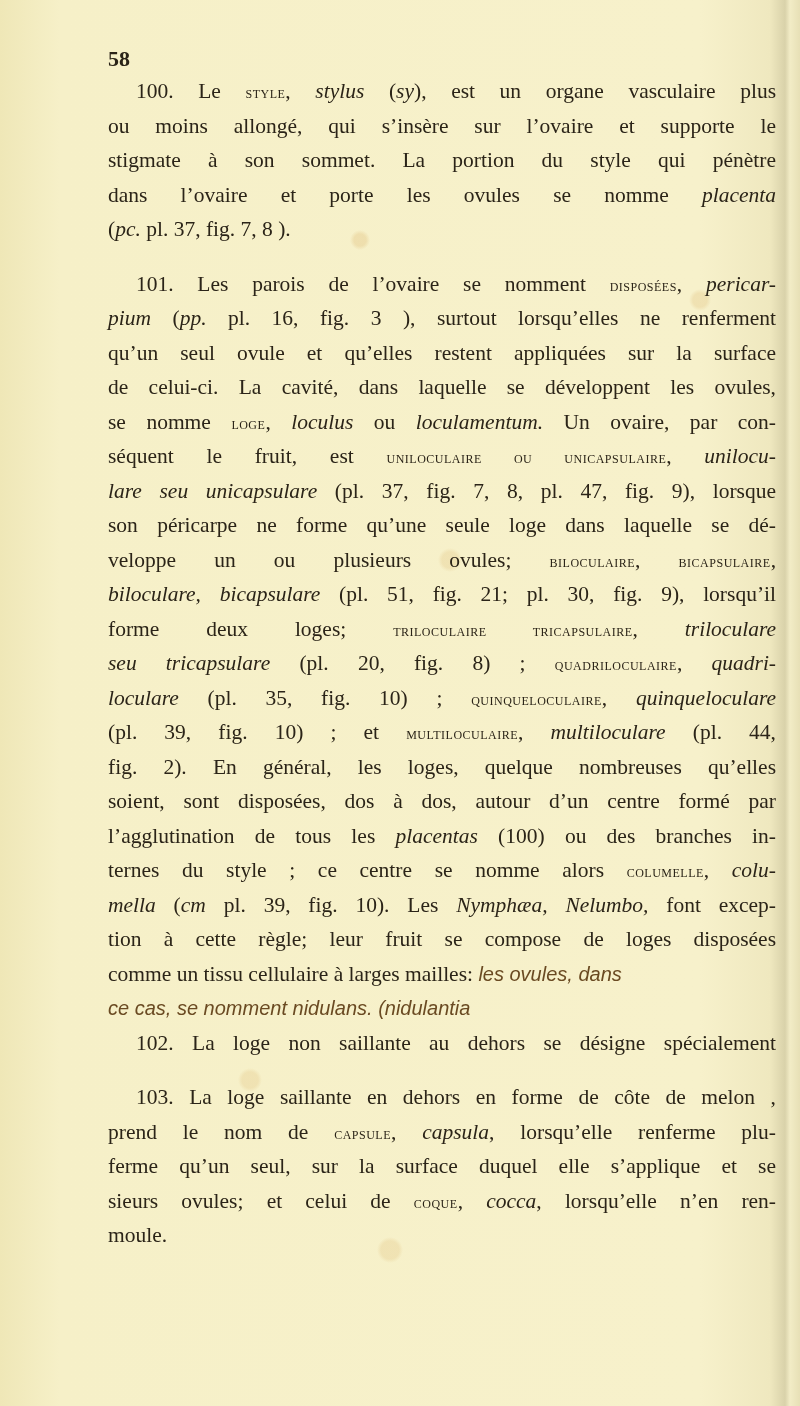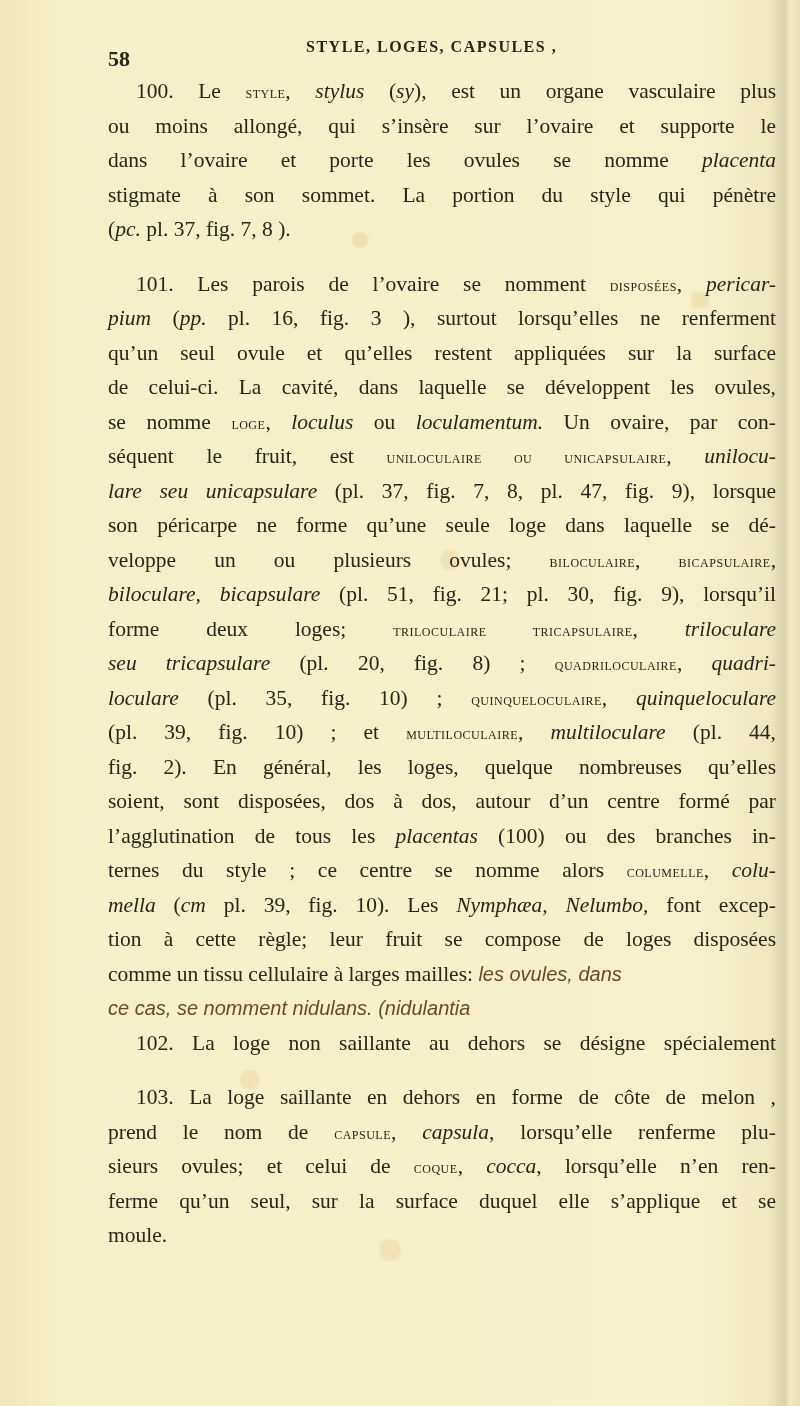--- a/index.html
+++ b/index.html
@@ -80,29 +80,28 @@
     color: #6a4a22;
     font-size: 20px;
   }
 </style>
 </head>
 <body>
 
 <div class="page">
   <div class="header">
     <span class="page-number">58</span>
-    <span class="running-head">STYLE, LOGES, CAPSULES ,</span>
   </div>
 
   <div class="text" id="body-text">
       <div>
         <span class="line indent">100. Le <span class="sc">style</span>, <span class="it">stylus</span> (<span class="it">sy</span>), est un organe vasculaire plus</span>
         <span class="line">ou moins allongé, qui s’insère sur l’ovaire et supporte le</span>
+        <span class="line">stigmate à son sommet. La portion du style qui pénètre</span>
         <span class="line">dans l’ovaire et porte les ovules se nomme <span class="it">placenta</span></span>
-        <span class="line">stigmate à son sommet. La portion du style qui pénètre</span>
         <span class="line last">(<span class="it">pc.</span> pl. 37, fig. 7, 8 ).</span>
       </div>
       <span class="gap"></span>
       <div>
         <span class="line indent">101. Les parois de l’ovaire se nomment <span class="sc">disposées</span>, <span class="it">pericar-</span></span>
         <span class="line"><span class="it">pium</span> (<span class="it">pp.</span> pl. 16, fig. 3 ), surtout lorsqu’elles ne renferment</span>
         <span class="line">qu’un seul ovule et qu’elles restent appliquées sur la surface</span>
         <span class="line">de celui-ci. La cavité, dans laquelle se développent les ovules,</span>
         <span class="line">se nomme <span class="sc">loge</span>, <span class="it">loculus</span> ou <span class="it">loculamentum.</span> Un ovaire, par con-</span>
         <span class="line">séquent le fruit, est <span class="sc">uniloculaire ou unicapsulaire</span>, <span class="it">unilocu-</span></span>
@@ -125,18 +124,18 @@
       <div>
         <span class="line last"><span class="hand">ce cas, se nomment nidulans. (nidulantia</span></span>
       </div>
       <div>
         <span class="line indent">102. La loge non saillante au dehors se désigne spécialement</span>
       </div>
       <span class="gap"></span>
       <div>
         <span class="line indent">103. La loge saillante en dehors en forme de côte de melon ,</span>
         <span class="line">prend le nom de <span class="sc">capsule</span>, <span class="it">capsula</span>, lorsqu’elle renferme plu-</span>
+        <span class="line">ferme qu’un seul, sur la surface duquel elle s’applique et se</span>
         <span class="line">sieurs ovules; et celui de <span class="sc">coque</span>, <span class="it">cocca</span>, lorsqu’elle n’en ren-</span>
-        <span class="line">ferme qu’un seul, sur la surface duquel elle s’applique et se</span>
         <span class="line last">moule.</span>
       </div>
     </div>
 </div>
 
 </body></html>

